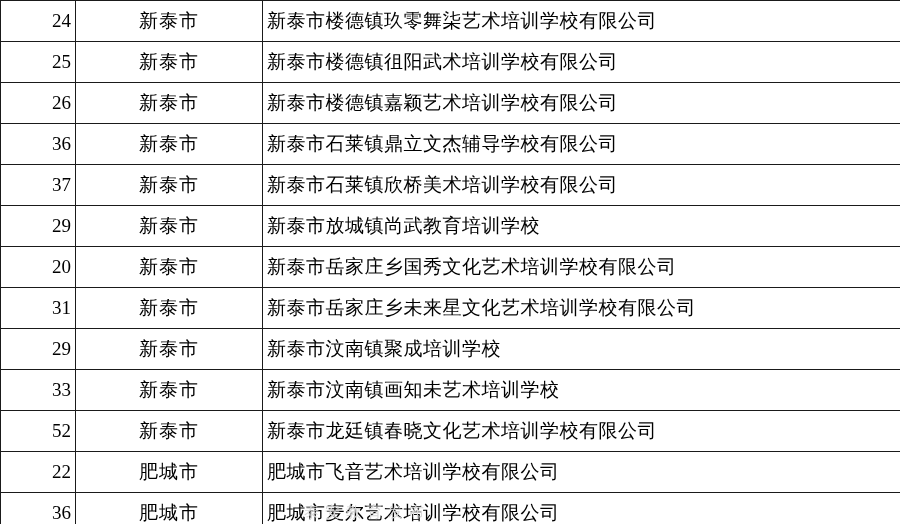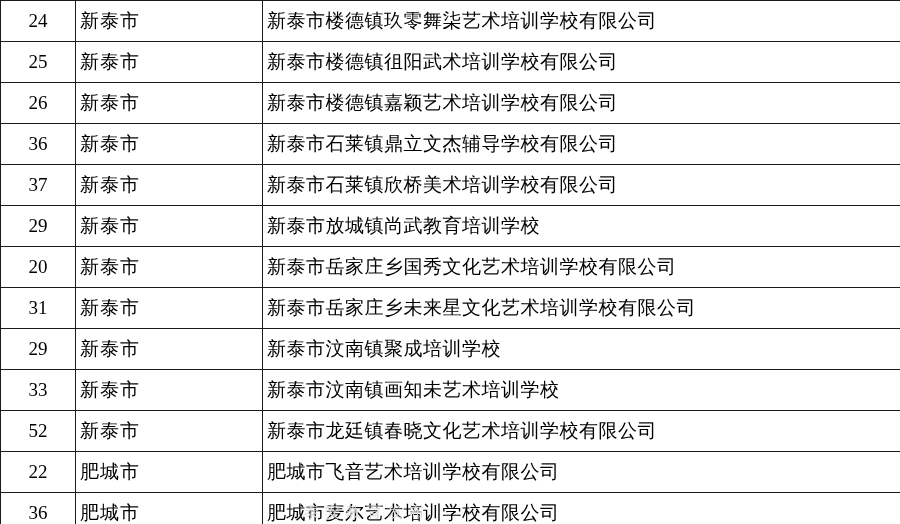--- a/index.html
+++ b/index.html
@@ -30,24 +30,25 @@
     border: 1px solid #1a1a1a;
     height: 40px;
     padding: 0 4px;
     font-size: 19px;
     line-height: 40px;
     white-space: nowrap;
     overflow: hidden;
   }
   td.col-index {
     width: 66px;
-    text-align: center;
+    text-align: right;
   }
   td.col-region {
     width: 178px;
+    text-align: center;
     letter-spacing: 1px;
   }
   td.col-name {
     width: 650px;
     text-align: left;
     padding-left: 14px;
     letter-spacing: 0.5px;
   }
   
   .watermark {

